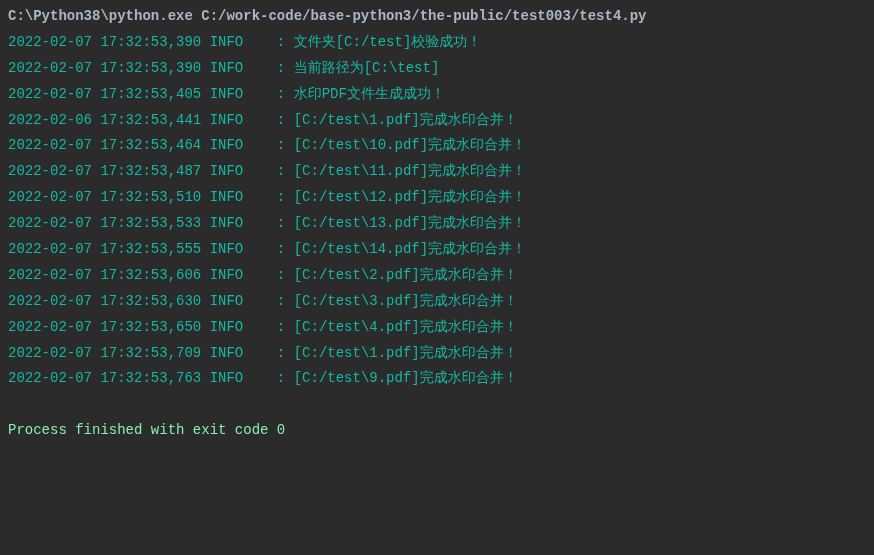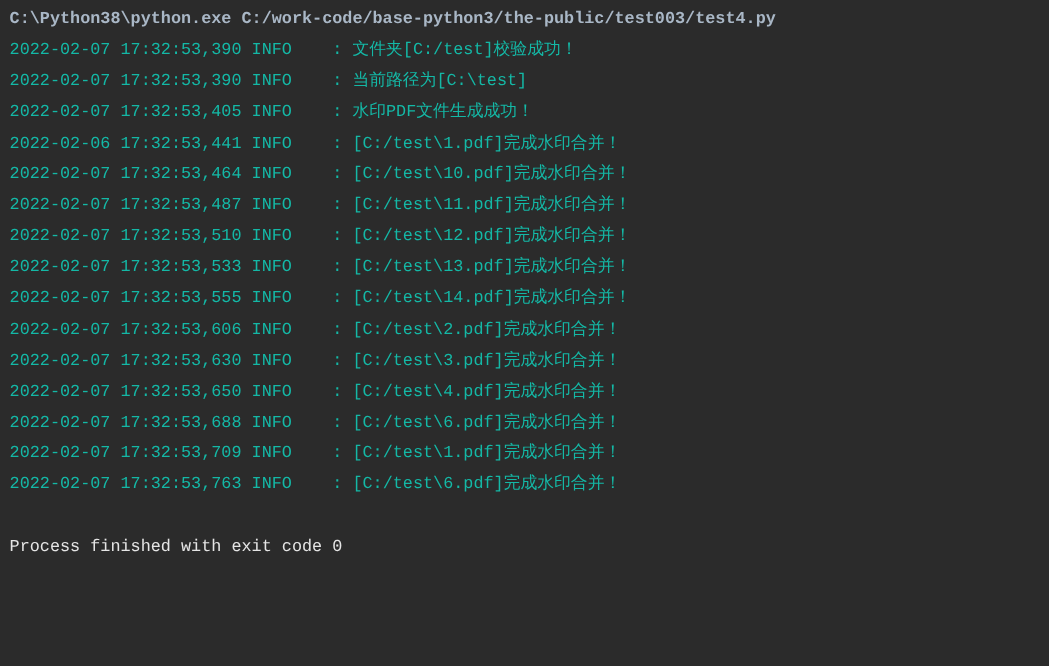--- a/index.html
+++ b/index.html
@@ -32,21 +32,21 @@
       display: inline-block;
       width: 2px;
       height: 16px;
       vertical-align: middle;
       margin-left: 6px;
     }
     .blank-line {
       height: 1.85em;
     }
     .exit-line {
-      color: #e5e5e5;
+      color: #86efac;
       white-space: pre;
     }
   </style>
 </head>
 <body>
 
 <div class="console">
   <div class="command-line">C:\Python38\python.exe C:/work-code/base-python3/the-public/test003/test4.py</div>
   <div id="log-container">
       <div class="log-line"><span>2022-02-07 17:32:53,390</span> <span>INFO</span>    : <span>文件夹[C:/test]校验成功！</span></div>
@@ -54,19 +54,18 @@
       <div class="log-line"><span>2022-02-07 17:32:53,405</span> <span>INFO</span>    : <span>水印PDF文件生成成功！</span></div>
       <div class="log-line"><span>2022-02-06 17:32:53,441</span> <span>INFO</span>    : <span>[C:/test\1.pdf]完成水印合并！</span></div>
       <div class="log-line"><span>2022-02-07 17:32:53,464</span> <span>INFO</span>    : <span>[C:/test\10.pdf]完成水印合并！</span></div>
       <div class="log-line"><span>2022-02-07 17:32:53,487</span> <span>INFO</span>    : <span>[C:/test\11.pdf]完成水印合并！</span></div>
       <div class="log-line"><span>2022-02-07 17:32:53,510</span> <span>INFO</span>    : <span>[C:/test\12.pdf]完成水印合并！</span></div>
       <div class="log-line"><span>2022-02-07 17:32:53,533</span> <span>INFO</span>    : <span>[C:/test\13.pdf]完成水印合并！</span></div>
       <div class="log-line"><span>2022-02-07 17:32:53,555</span> <span>INFO</span>    : <span>[C:/test\14.pdf]完成水印合并！</span></div>
       <div class="log-line"><span>2022-02-07 17:32:53,606</span> <span>INFO</span>    : <span>[C:/test\2.pdf]完成水印合并！</span></div>
       <div class="log-line"><span>2022-02-07 17:32:53,630</span> <span>INFO</span>    : <span>[C:/test\3.pdf]完成水印合并！</span></div>
       <div class="log-line"><span>2022-02-07 17:32:53,650</span> <span>INFO</span>    : <span>[C:/test\4.pdf]完成水印合并！</span></div>
-      <div class="log-line"><span>2022-02-07 17:32:53,688</span> <span>INFO</span>    : <span>[C:/test\6.pdf]完成水印合并！</span></div>
       <div class="log-line"><span>2022-02-07 17:32:53,709</span> <span>INFO</span>    : <span>[C:/test\1.pdf]完成水印合并！</span></div>
-      <div class="log-line"><span>2022-02-07 17:32:53,763</span> <span>INFO</span>    : <span>[C:/test\6.pdf]完成水印合并！</span></div>
+      <div class="log-line"><span>2022-02-07 17:32:53,763</span> <span>INFO</span>    : <span>[C:/test\9.pdf]完成水印合并！</span></div>
     </div>
   <div class="blank-line"></div>
   <div class="exit-line">Process finished with exit code 0</div>
 </div>
 
 </body></html>

